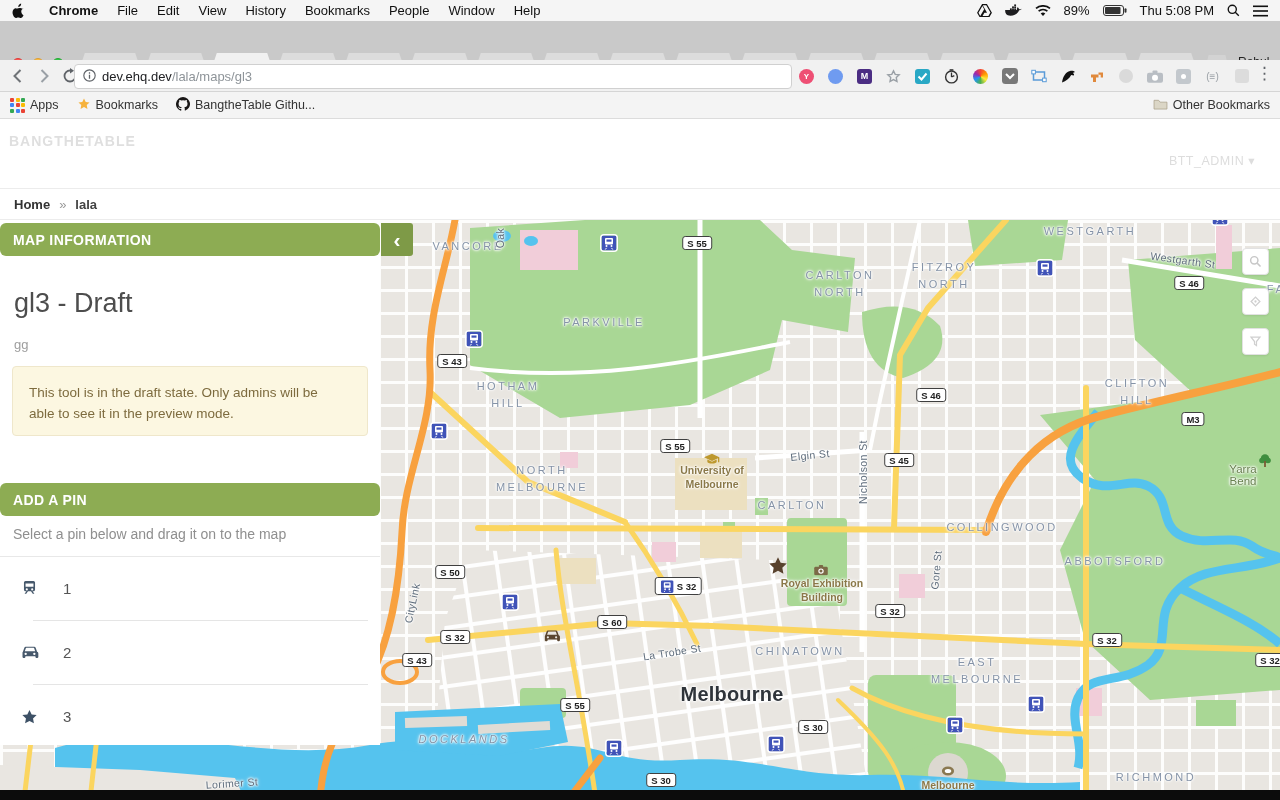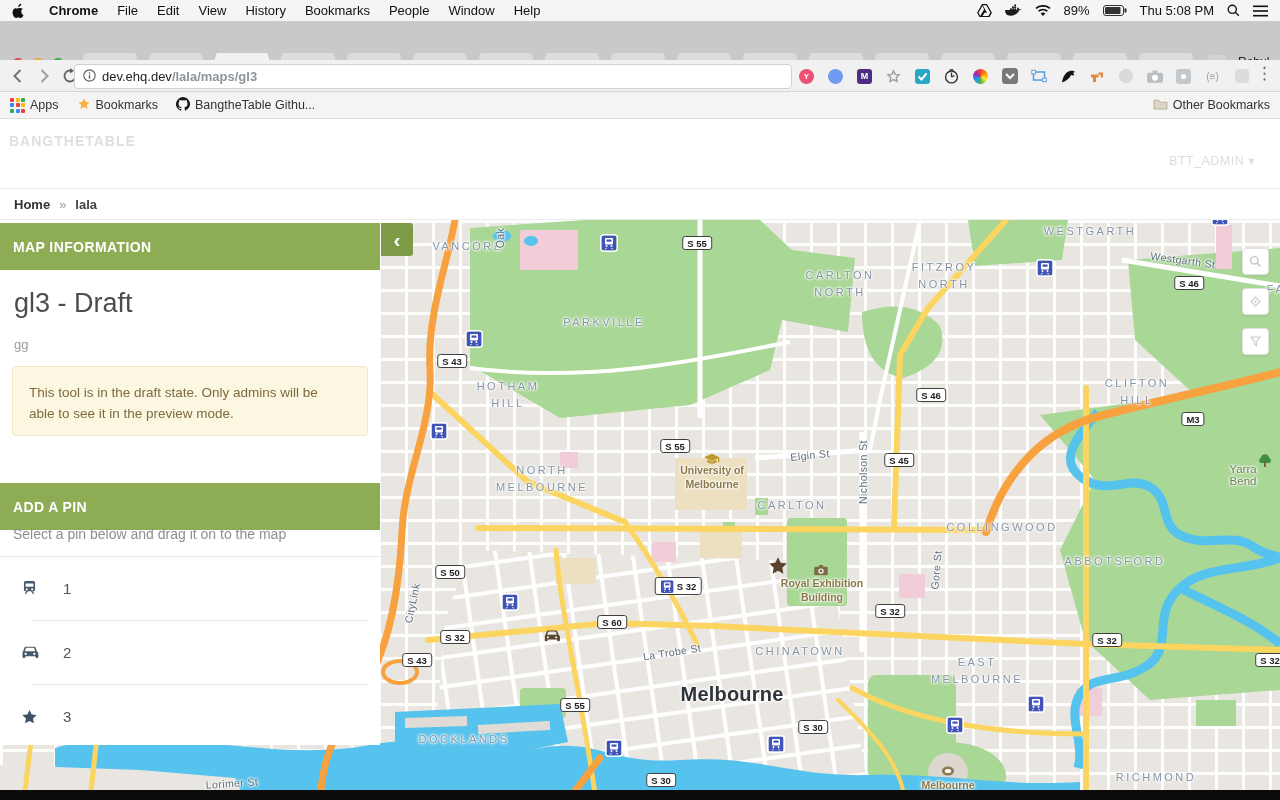--- a/index.html
+++ b/index.html
@@ -24,21 +24,21 @@
   .tlabel { font-size:11.5px; color:#3c4043; white-space:nowrap; overflow:hidden; }
   .tclose { margin-left:auto; font-size:13px; color:#6a6a6a; line-height:1; }
   #tab-stub { position:absolute; top:33px; left:1203px; width:28px; height:24px; background:#d3d3d3; clip-path:polygon(0% 100%,20% 0%,80% 0%,100% 100%); }
   #profile-name { position:absolute; top:33px; left:1238px; font-size:12px; color:#222; }
 
   
   #toolbar { position:absolute; left:0; top:60px; width:1280px; height:32px; background:#f1f1f1; border-bottom:1px solid #d5d5d5; display:flex; align-items:center; z-index:40; }
   .navbtn { margin-left:10px; display:inline-flex; }
   #urlbar { position:absolute; left:74px; top:4px; width:718px; height:25px; background:#fff; border:1px solid #d0d0d0; border-radius:4px; display:flex; align-items:center; padding:0 8px; gap:6px; }
   #url-text { font-size:13px; color:#202124; white-space:nowrap; }
-  #url-text .path { color:#8e9499;font-weight:bold; }
+  #url-text .path { color:#8e9499; }
   #ext-icons { position:absolute; left:798px; top:0; height:32px; display:flex; align-items:center; gap:12px; }
   .ext { display:inline-flex; align-items:center; justify-content:center; width:17px; height:17px; }
   #menu-dots { position:absolute; left:1256px; top:3px; font-size:17px; color:#5f6368; letter-spacing:0; }
 
   
   #bmbar { position:absolute; left:0; top:92px; width:1280px; height:27px; background:#f4f4f4; border-bottom:1px solid #dcdcdc; display:flex; align-items:center; padding:0 10px; gap:18px; z-index:40; font-size:12.5px; color:#333; }
   .bm-item { display:flex; align-items:center; gap:5px; }
   #bm-other { margin-left:auto; display:flex; align-items:center; gap:5px; }
   #apps-grid { display:grid; grid-template-columns:repeat(3,4px); grid-gap:1.5px; }
   #apps-grid i { width:4px; height:4px; border-radius:1px; }
@@ -63,21 +63,21 @@
   .lbl.park { font-size:11.5px; color:#68814f; }
   .shield { position:absolute; transform:translate(-50%,-50%); background:#fff; border:1.6px solid #3f3f3f; border-radius:3px; padding:0.5px 4px; font-size:9.5px; font-weight:bold; color:#222; display:flex; align-items:center; gap:2px; white-space:nowrap; }
   .station { position:absolute; transform:translate(-50%,-50%); width:15px; height:15px; border-radius:2.5px; box-shadow:0 0 0 1.5px #fff; display:inline-flex; }
   .mpin { position:absolute; transform:translate(-50%,-50%); display:inline-flex; }
   .mpoi { position:absolute; transform:translate(-50%,-50%); display:inline-flex; }
   #map-controls { position:absolute; left:1242px; top:28px; width:27px; display:flex; flex-direction:column; gap:13px; }
   .mapbtn { width:27px; height:27px; background:#fff; border:1px solid #e2e2e2; border-radius:4px; display:flex; align-items:center; justify-content:center; box-shadow:0 1px 2px rgba(0,0,0,0.08); }
 
   
   #sidebar { position:absolute; left:0; top:220px; width:380px; height:525px; background:#fff; z-index:10; }
-  .green-bar { position:absolute; left:0; width:380px; height:47px; background:#8dac53; color:#fff; font-size:14px; font-weight:bold; letter-spacing:0.4px; display:flex; align-items:center; padding-left:13px; }
+  .green-bar { position:absolute; left:0; width:380px; height:33px; background:#8dac53; color:#fff; font-size:14px; font-weight:bold; letter-spacing:0.4px; display:flex; align-items:center; padding-left:13px;border-radius:6px; }
   #collapse-btn { position:absolute; left:381px; top:223px; width:32px; height:33px; background:#7e9a47; border-radius:0 3px 3px 0; color:#fff; display:flex; align-items:center; justify-content:center; font-size:21px; font-weight:bold; z-index:11; }
   #map-title { position:absolute; left:14px; top:68px; font-size:27px; color:#4d4d4d; }
   #map-desc { position:absolute; left:14px; top:117px; font-size:13px; color:#9e9e9e; }
   #draft-alert { position:absolute; left:12px; top:146px; width:356px; height:70px; background:#fcf7e1; border:1px solid #efe7cb; border-radius:4px; padding:16px 20px 0 16px; font-size:13.5px; line-height:20.5px; color:#7d6b3e; }
   #pin-help { position:absolute; left:13px; top:306px; font-size:14px; color:#8f8f8f; }
   #help-divider { position:absolute; left:0; top:336px; width:380px; border-top:1px solid #e8e8e8; }
   #pin-rows { position:absolute; left:0; top:337px; width:380px; }
   .pin-row { position:relative; height:63px; display:flex; align-items:center; }
   .pin-ic { position:absolute; left:20px; display:inline-flex; }
   .pin-label { position:absolute; left:63px; font-size:15px; color:#555; }
@@ -567,21 +567,21 @@
         <div class="lbl suburb" style="left: 1137px; top: 172px;">CLIFTON
 HILL</div>
         <div class="lbl suburb" style="left: 542px; top: 259px;">NORTH
 MELBOURNE</div>
         <div class="lbl suburb" style="left: 792px; top: 286px;">CARLTON</div>
         <div class="lbl suburb" style="left: 1002px; top: 308px;">COLLINGWOOD</div>
         <div class="lbl suburb" style="left: 1115px; top: 342px;">ABBOTSFORD</div>
         <div class="lbl suburb" style="left: 800px; top: 432px;">CHINATOWN</div>
         <div class="lbl suburb" style="left: 977px; top: 451px;">EAST
 MELBOURNE</div>
-        <div class="lbl suburb" style="left: 464px; top: 520px;">DOCKLANDS</div>
+        <div class="lbl suburb" style="left: 464px; top: 520px; font-style: italic;">DOCKLANDS</div>
         <div class="lbl suburb" style="left: 1156px; top: 558px;">RICHMOND</div>
         <div class="lbl suburb" style="left: 1276px; top: 70px;">FA</div>
         <div class="lbl city" style="left: 732px; top: 474px;">Melbourne</div>
         <div class="lbl park" style="left: 1243px; top: 255px;">Yarra Bend</div>
         <div class="lbl street" style="left: 500px; top: 18px; transform: translate(-50%, -50%) rotate(-90deg);">Oak</div>
         <div class="lbl street" style="left: 1183px; top: 40px; transform: translate(-50%, -50%) rotate(8deg);">Westgarth St</div>
         <div class="lbl street" style="left: 810px; top: 235px; transform: translate(-50%, -50%) rotate(-6deg);">Elgin St</div>
         <div class="lbl street" style="left: 863px; top: 252px; transform: translate(-50%, -50%) rotate(-90deg);">Nicholson St</div>
         <div class="lbl street" style="left: 936px; top: 350px; transform: translate(-50%, -50%) rotate(-85deg);">Gore St</div>
         <div class="lbl street" style="left: 412px; top: 383px; transform: translate(-50%, -50%) rotate(-78deg);">CityLink</div>

